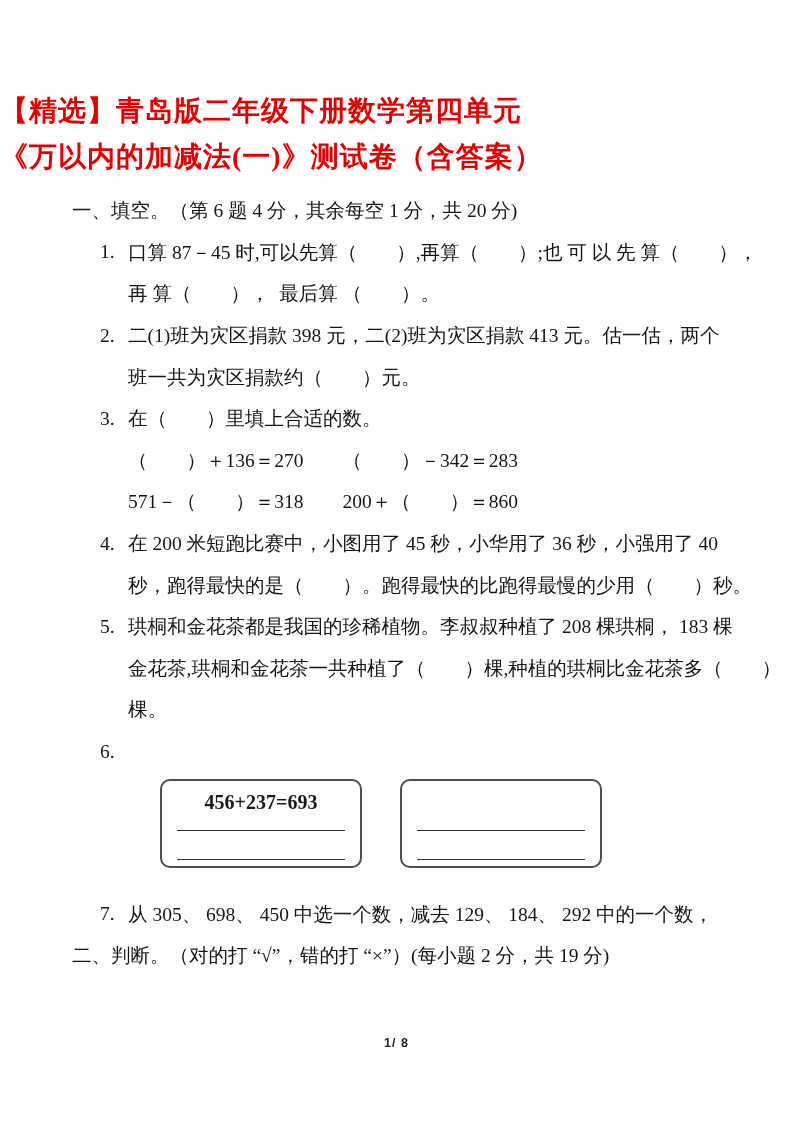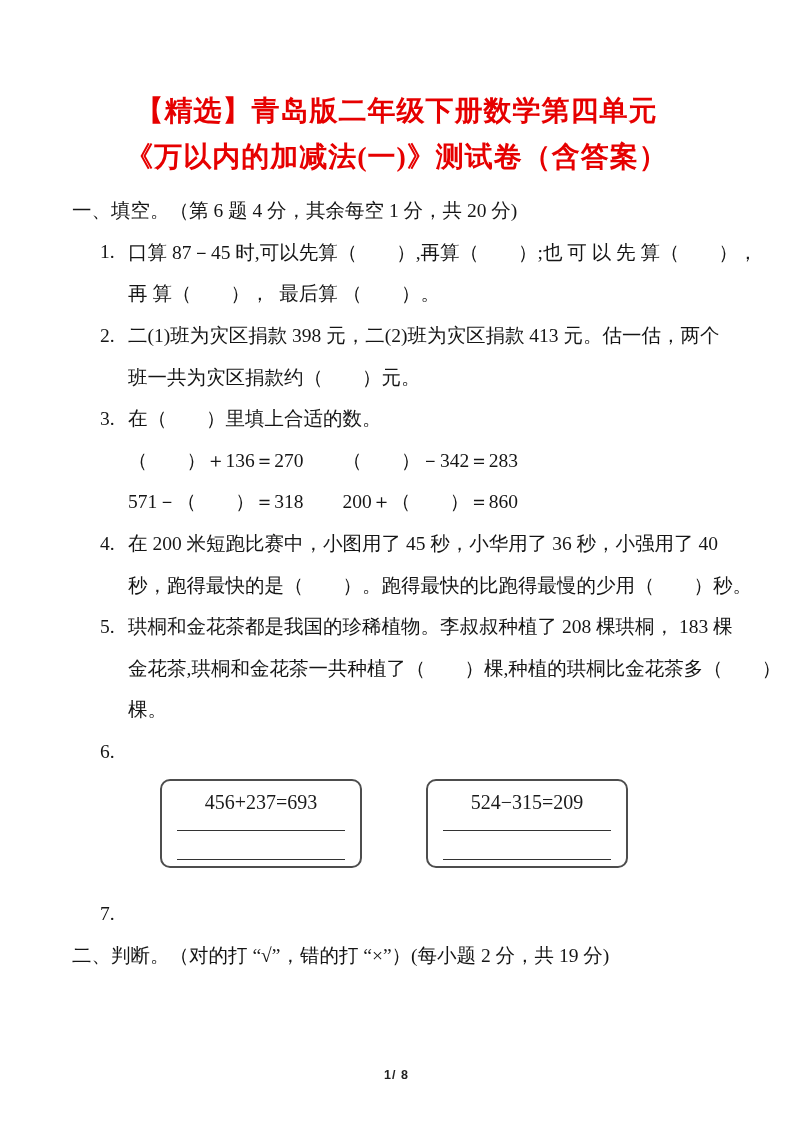--- a/index.html
+++ b/index.html
@@ -4,52 +4,52 @@
 <style>
   html,body { margin:0; padding:0; background:#ffffff; }
   .page {
     position:relative;
     width:793px; height:1122px;
     background:#ffffff;
     overflow:hidden;
     font-family:"Liberation Serif","DejaVu Serif",serif;
     color:#151515;
   }
-  .title-block { padding-top:88px; text-align:center; }
+  .title-block { padding-top:88px; }
   .title-line {
     font-size:28px; line-height:46px; font-weight:bold;
     letter-spacing:1px;
   }
   .content { margin-top:10px; padding-left:72px; }
   .line {
     height:41.6px; display:flex; align-items:center;
     font-size:19.5px; white-space:pre;
   }
   .line .num { flex:none; display:inline-block; width:28px; margin-left:28px; }
   .line.cont { padding-left:56px; }
   .line.sec  { padding-left:0; }
-  .boxes { display:flex; margin:7px 0 25px 88px; gap:64px; }
+  .boxes { display:flex; margin:7px 0 25px 88px; gap:38px;font-weight:bold; }
   .abox {
     position:relative; box-sizing:border-box;
     width:202px; height:89px;
     border:2px solid #4d4d4d; border-radius:10px;
     background:#ffffff;
   }
   .abox-eq {
     margin-top:10px; text-align:center;
     font-size:20px; color:#1a1a1a;
   }
   .abox-line {
     position:absolute; left:15px; right:15px; height:0;
     border-bottom:1.6px solid #333333;
   }
   .abox-line.l1 { top:49px; }
   .abox-line.l2 { top:78px; }
   .footer {
-    position:absolute; top:1068px; left:0; width:100%;
+    position:absolute; top:1036px; left:0; width:100%;
     text-align:center;
     font-family:"Liberation Sans","DejaVu Sans",sans-serif;
     font-size:12.5px; font-weight:bold; color:#222; letter-spacing:1px;
   }
 </style>
 </head>
 <body>
 
 <div class="page">
 
@@ -93,28 +93,27 @@
       <span class="num">6.</span>
     </div>
 
     <div class="boxes">
       <div class="abox">
         <div class="abox-eq">456+237=693</div>
         <div class="abox-line l1"></div>
         <div class="abox-line l2"></div>
       </div>
       <div class="abox">
-        <div class="abox-eq">524−315=209</div>
         <div class="abox-line l1"></div>
         <div class="abox-line l2"></div>
       </div>
     </div>
 
     <div class="line qnum">
-      <span class="num">7.</span>
+      <span class="num">7.</span><span class="txt">从 305、 698、 450 中选一个数，减去 129、 184、 292 中的一个数，</span>
     </div>
 
     <div class="line sec">二、判断。（对的打 “√”，错的打 “×”）(每小题 2 分，共 19 分)</div>
 
   </div>
 
   <div class="footer">1/ 8</div>
 
 </div>
 

